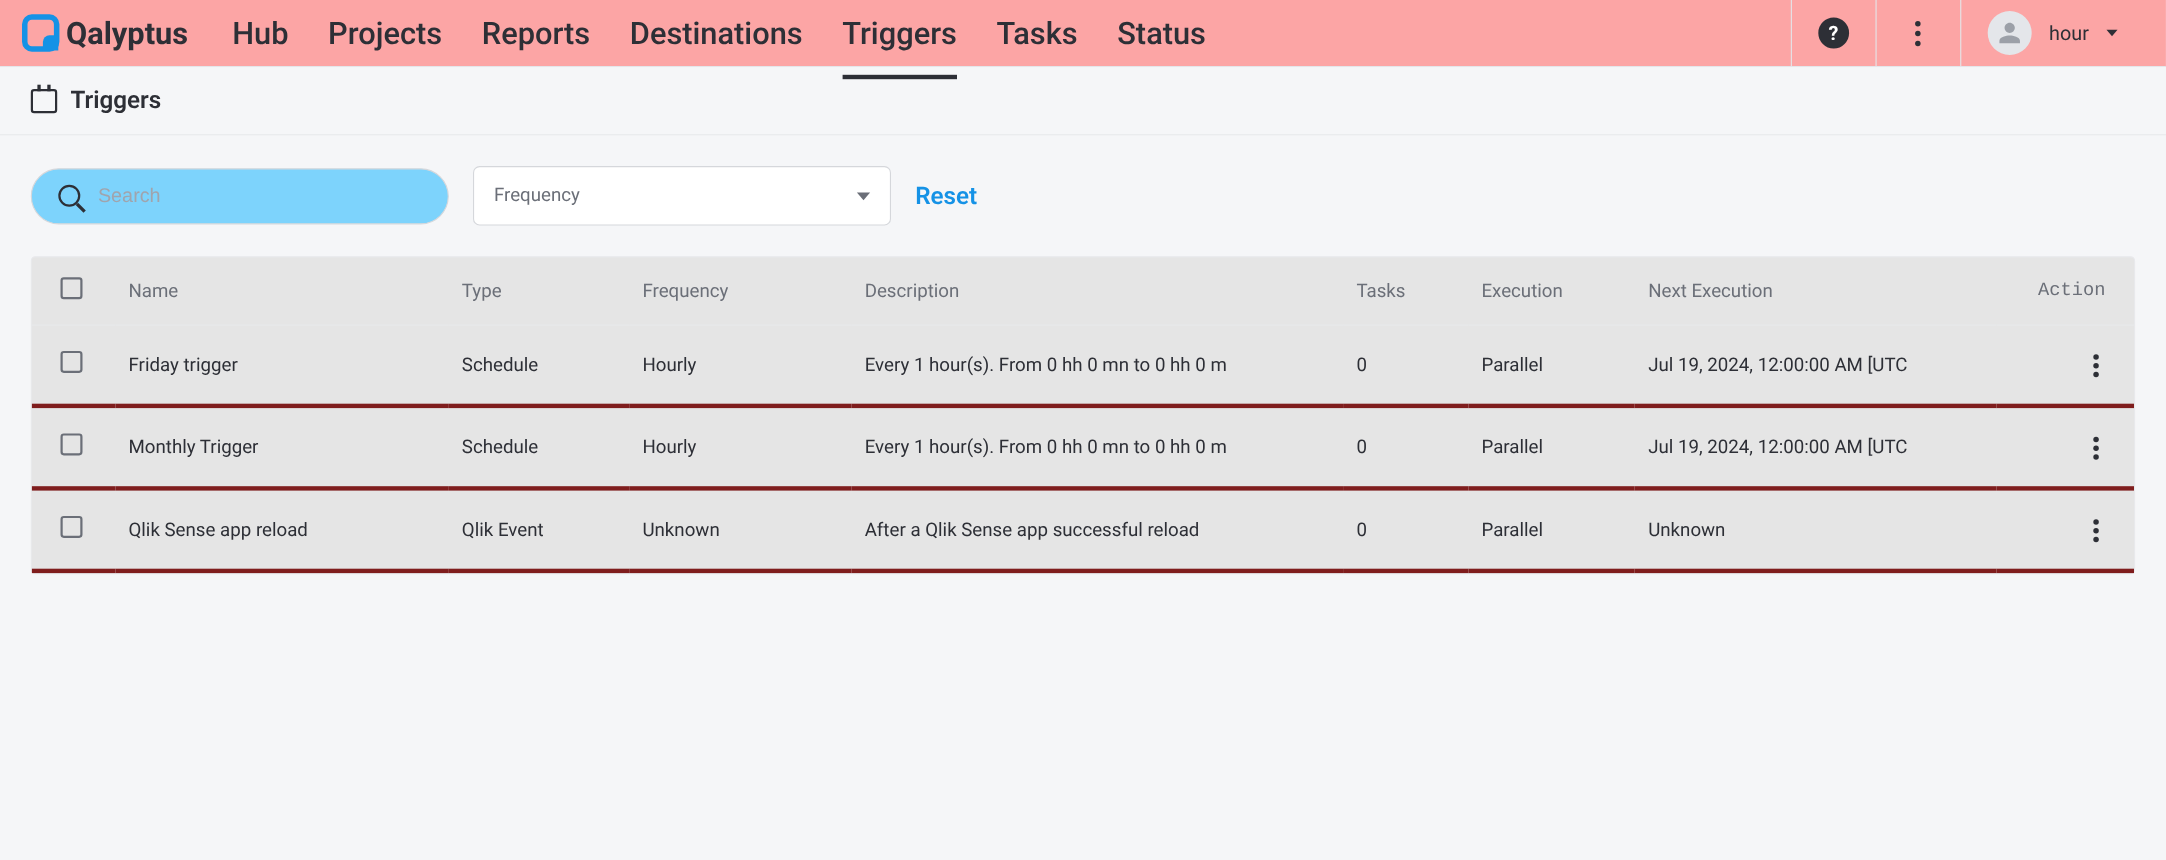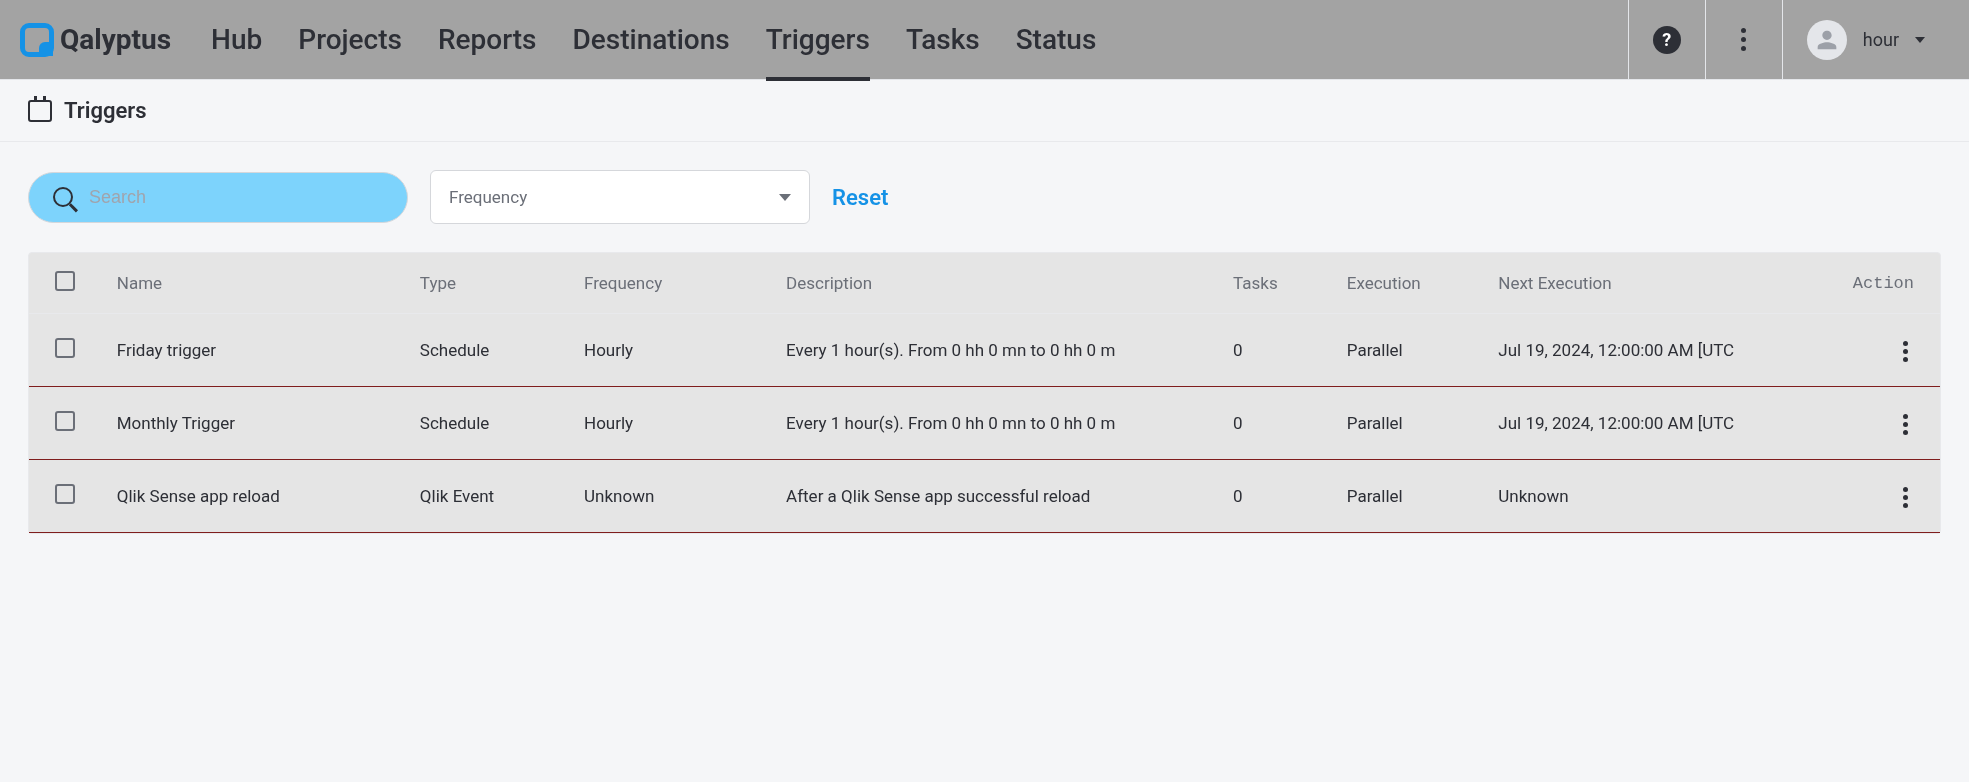--- a/index.html
+++ b/index.html
@@ -7,22 +7,22 @@
       font-family: -apple-system, BlinkMacSystemFont, "Segoe UI", Roboto, sans-serif;
       background: #f5f6f8;
       color: #2d2f36;
       font-size: 18px;
     }
 
     
     .topnav {
       display: flex;
       align-items: center;
-      height: 80px;
-      background: #a3a3a3;
+      height: 61px;
+      background: #fca5a5;
       border-bottom: 1px solid #e4e6ea;
       padding: 0 20px 0 20px;
     }
     .logo {
       display: flex;
       align-items: center;
       gap: 6px;
       font-weight: 700;
       font-size: 28px;
       color: #2d2f36;
@@ -268,21 +268,21 @@
       text-align: left;
       padding: 18px 12px;
       font-size: 17px;
     }
     th {
       color: #6b6f78;
       font-weight: 400;
       border-bottom: 1px solid #e8e9ec;
     }
     tbody tr {
-      border-bottom: 1px solid #7f1d1d;
+      border-bottom: 4px solid #7f1d1d;
     }
     tbody td {
       color: #2d2f36;
       font-weight: 400;
     }
     .col-check { width: 60px; padding-left: 26px; }
     .col-name   { width: 240px; }
     .col-type   { width: 130px; }
     .col-freq   { width: 160px; }
     .col-desc   { width: 340px; }

